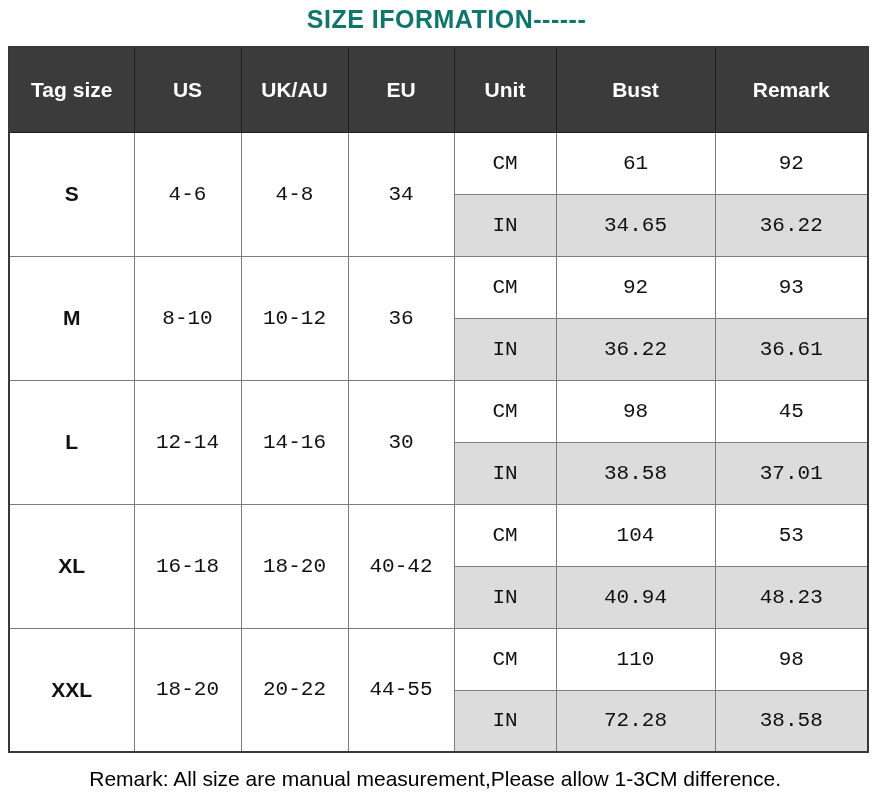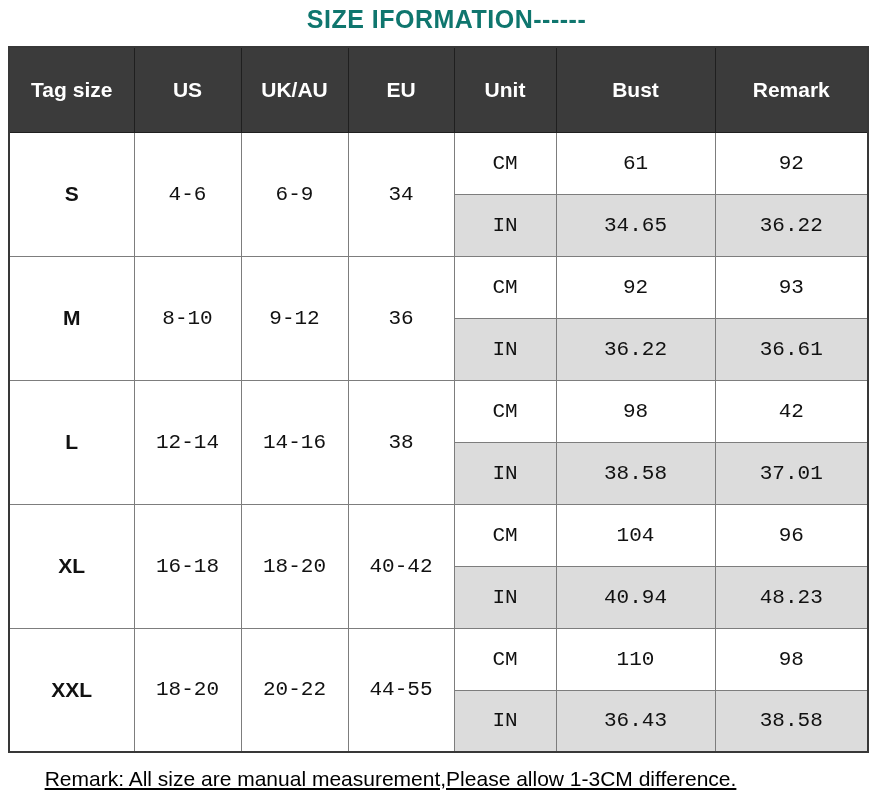--- a/index.html
+++ b/index.html
@@ -60,25 +60,24 @@
     background:#ffffff;
     font-family:Liberation Mono, monospace;
   }
   .size-table tbody tr.row-in td{
     background:var(--alt-row-bg);
     text-align:center;
   }
   .remark{
     margin-top:14px;
     width:781px;
-    text-align:center;
+    text-align:right;
     font-size:21px;
     color:#000000;
     white-space:nowrap;
-    text-decoration:underline;
   }
 </style>
 </head>
 <body>
 
 <h1 class="page-title">SIZE IFORMATION------</h1>
 
 <table class="size-table">
   <colgroup>
     <col style="width:125px">
@@ -98,87 +97,87 @@
       <th>Unit</th>
       <th>Bust</th>
       <th>Remark</th>
     </tr>
   </thead>
   <tbody>
 
     <tr class="row-cm">
       <th class="tag-cell" rowspan="2">S</th>
       <td rowspan="2">4-6</td>
-      <td rowspan="2">6-9</td>
+      <td rowspan="2">4-8</td>
       <td rowspan="2">34</td>
       <td>CM</td>
       <td>61</td>
       <td>92</td>
     </tr>
     <tr class="row-in">
       <td>IN</td>
       <td>34.65</td>
       <td>36.22</td>
     </tr>
 
     <tr class="row-cm">
       <th class="tag-cell" rowspan="2">M</th>
       <td rowspan="2">8-10</td>
-      <td rowspan="2">9-12</td>
+      <td rowspan="2">10-12</td>
       <td rowspan="2">36</td>
       <td>CM</td>
       <td>92</td>
       <td>93</td>
     </tr>
     <tr class="row-in">
       <td>IN</td>
       <td>36.22</td>
       <td>36.61</td>
     </tr>
 
     <tr class="row-cm">
       <th class="tag-cell" rowspan="2">L</th>
       <td rowspan="2">12-14</td>
       <td rowspan="2">14-16</td>
-      <td rowspan="2">38</td>
+      <td rowspan="2">30</td>
       <td>CM</td>
       <td>98</td>
-      <td>42</td>
+      <td>45</td>
     </tr>
     <tr class="row-in">
       <td>IN</td>
       <td>38.58</td>
       <td>37.01</td>
     </tr>
 
     <tr class="row-cm">
       <th class="tag-cell" rowspan="2">XL</th>
       <td rowspan="2">16-18</td>
       <td rowspan="2">18-20</td>
       <td rowspan="2">40-42</td>
       <td>CM</td>
       <td>104</td>
-      <td>96</td>
+      <td>53</td>
     </tr>
     <tr class="row-in">
       <td>IN</td>
       <td>40.94</td>
       <td>48.23</td>
     </tr>
 
     <tr class="row-cm">
       <th class="tag-cell" rowspan="2">XXL</th>
       <td rowspan="2">18-20</td>
       <td rowspan="2">20-22</td>
       <td rowspan="2">44-55</td>
       <td>CM</td>
       <td>110</td>
       <td>98</td>
     </tr>
     <tr class="row-in">
       <td>IN</td>
-      <td>36.43</td>
+      <td>72.28</td>
       <td>38.58</td>
     </tr>
   </tbody>
 </table>
 
 <div class="remark">Remark: All size are manual measurement,Please allow 1-3CM difference.</div>
 
 </body></html>

